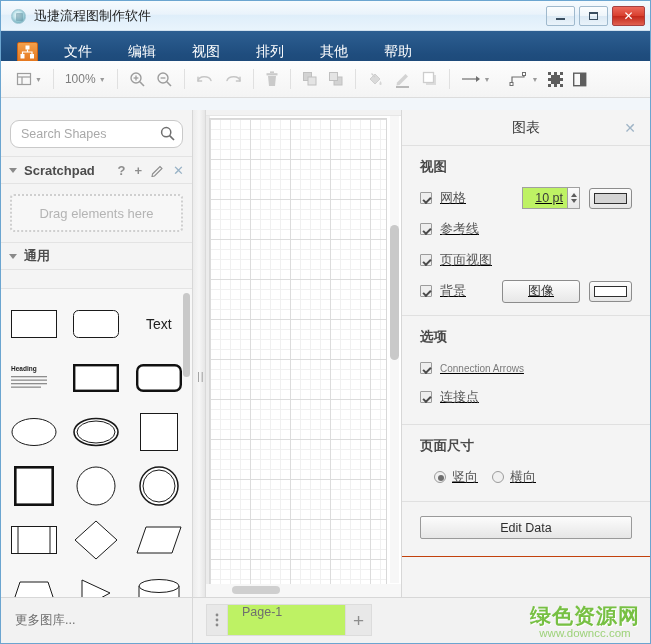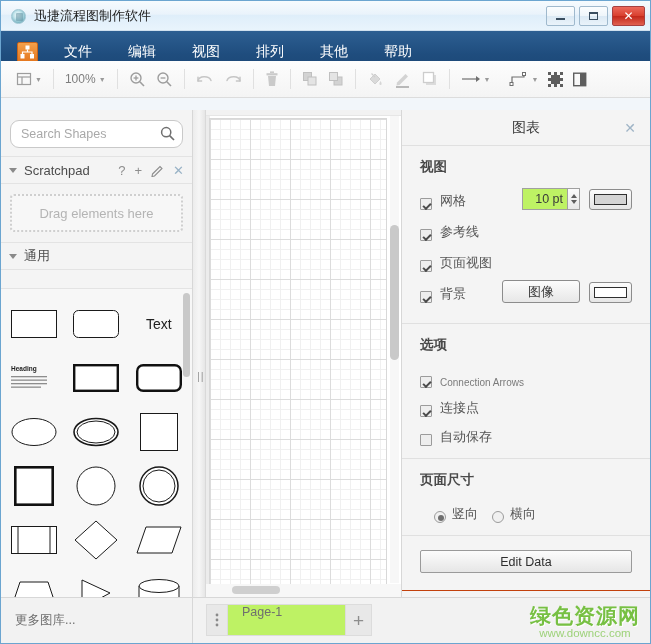--- a/index.html
+++ b/index.html
@@ -104,21 +104,21 @@
     position:absolute; left:8px; top:0; width:140px; height:26px; border:0; outline:0;
     font-size:12.5px; color:#555; background:transparent;
     font-family:"Liberation Sans",sans-serif;
   }
   .search-box input::placeholder{ color:#a9a9a9; }
   .search-ico{ position:absolute; right:7px; top:5px; color:#6f6f6f; }
 
   .section-head{
     height:28px; display:flex; align-items:center; padding:0 8px;
     border-top:1px solid #e3e3e3; border-bottom:1px solid #e3e3e3;
-    background:#f4f4f4; font-size:13px; color:#4d4d4d;
+    background:#f4f4f4; font-size:13px; color:#4d4d4d;font-weight:bold;
   }
   .tri{ width:0;height:0;border-left:4.5px solid transparent;border-right:4.5px solid transparent;
         border-top:5px solid #8a8a8a; margin-right:7px; }
   .sh-actions{ margin-left:auto; display:flex; align-items:center; gap:9px; color:#8d8d8d; font-size:13px;}
   .sh-actions .x{ color:#98b2c6; }
 
   .scratch-area{ padding:10px 9px; background:#f4f4f4;}
   .dashbox{
     height:38px; border:2px dotted #cfcfcf; border-radius:4px;
     display:flex; align-items:center; justify-content:center;
@@ -203,21 +203,21 @@
   .rp-title{
     height:36px; display:flex; align-items:center; justify-content:center;
     position:relative; font-size:14px; color:#3b3b3b;
     border-bottom:1px solid #e0e0e0; background:#f4f4f4;
   }
   .rp-close{ position:absolute; right:14px; top:10px; color:#9fb4c6; font-size:14px; }
   .rp-body{ position:absolute; left:0; right:0; top:36px; bottom:0; overflow:hidden;}
   .rp-sec{ padding:12px 18px 10px 18px; border-bottom:1px solid #e0e0e0; }
   .rp-sec.last{ border-bottom:1px solid #c2410c;text-align:right; }
   .rp-h{ font-size:13.5px; color:#4a4a4a; margin:0 0 10px 0; font-weight:bold;}
-  .rowline{ display:flex; align-items:flex-end; min-height:24px; margin-bottom:7px; }
+  .rowline{ display:flex; align-items:center; min-height:24px; margin-bottom:7px;text-decoration:underline; }
   .cbx{
     width:12px; height:12px; border:1px solid #9b9b9b; background:#eeeeee;
     margin-right:8px; position:relative; border-radius:1px; flex:none;
   }
   .cbx.on:after{
     content:""; position:absolute; left:2px; top:4px; width:6px; height:3px;
     border-left:2px solid #4a4a4a; border-bottom:2px solid #4a4a4a;
     transform:rotate(-45deg);
   }
   .lbl{ font-size:13px; color:#565656; }
@@ -697,45 +697,41 @@
         <div class="rowline">
           <span class="cbx on"></span>
           <span class="lbl">参考线</span>
         </div>
 
         <div class="rowline">
           <span class="cbx on"></span>
           <span class="lbl">页面视图</span>
         </div>
 
-        <div class="rowline" style="margin-bottom:10px">
+        <div class="rowline" style="margin-bottom:2px">
           <span class="cbx on"></span>
           <span class="lbl">背景</span>
           <span class="spacer"></span>
           <span class="btn-img">图像</span>
           <span class="swatch-btn">
             <span class="swatch-inner" style="background:#ffffff"></span>
           </span>
         </div>
       </div>
 
       <div class="rp-sec">
         <div class="rp-h">选项</div>
 
         <div class="rowline" style="margin-bottom:5px">
           <span class="cbx on"></span>
           <span class="lbl en">Connection Arrows</span>
         </div>
         <div class="rowline" style="margin-bottom:5px">
           <span class="cbx on"></span>
           <span class="lbl">连接点</span>
-        </div>
-        <div class="rowline" style="margin-bottom:2px">
-          <span class="cbx"></span>
-          <span class="lbl">自动保存</span>
         </div>
       </div>
 
       <div class="rp-sec">
         <div class="rp-h">页面尺寸</div>
         <div class="rowline" style="margin-top:10px;margin-bottom:2px;padding-left:14px">
           <span class="rdo on"></span>
           <span class="lbl">竖向</span>
           <span style="width:14px"></span>
           <span class="rdo"></span>

